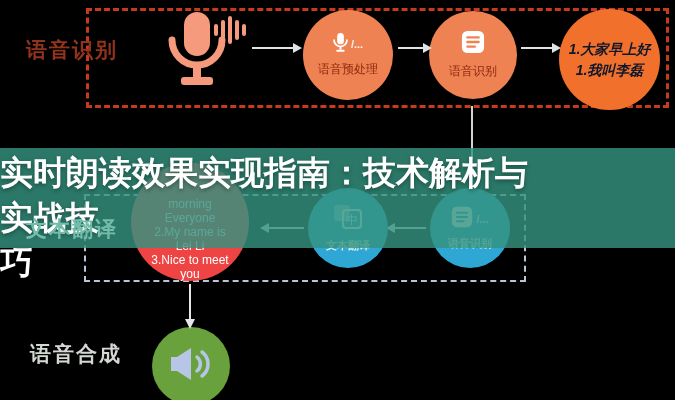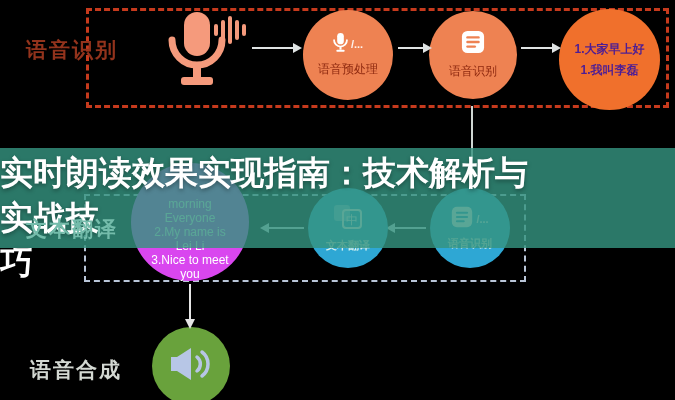--- a/index.html
+++ b/index.html
@@ -3,45 +3,45 @@
 <meta charset="utf-8">
 <style>
   html,body{margin:0;padding:0;background:#000;}
   .stage{position:relative;width:675px;height:400px;background:#000;overflow:hidden;
          font-family:"Liberation Sans",sans-serif;}
 
   
   .sec-label{position:absolute;font-size:21px;font-weight:700;letter-spacing:2px;z-index:4;}
   .lab-sr{left:26px;top:36px;color:#93331c;}
   .lab-tt{left:26px;top:215px;color:#74bcab;z-index:30;}
-  .lab-ss{left:30px;top:356px;color:#d3d8d2;}
+  .lab-ss{left:30px;top:340px;color:#d3d8d2;}
 
   
   .box-top{position:absolute;left:86px;top:8px;width:577px;height:94px;
            border:3px dashed #c63a1d;z-index:2;}
   .box-mid{position:absolute;left:84px;top:194px;width:438px;height:84px;
            border:2px dashed #b9c6d8;z-index:5;}
 
   
   .node{position:absolute;border-radius:50%;display:flex;flex-direction:column;
         align-items:center;justify-content:center;text-align:center;}
   .node-sp{left:303px;top:10px;width:90px;height:90px;background:#ee8252;z-index:3;}
   .node-srg{left:429px;top:11px;width:88px;height:88px;background:#ee8252;z-index:3;}
   .node-res{left:559px;top:9px;width:101px;height:101px;background:#f0702c;z-index:3;}
-  .node-eng{left:131px;top:163px;width:118px;height:118px;background:#d946ef;z-index:6;
+  .node-eng{left:131px;top:163px;width:118px;height:118px;background:#ef4444;z-index:6;
             justify-content:flex-start;padding-top:34px;box-sizing:border-box;}
   .node-tt{left:308px;top:188px;width:80px;height:80px;background:#2ea7d4;z-index:6;}
   .node-tp{left:430px;top:188px;width:80px;height:80px;background:#2ea7d4;z-index:6;}
   .node-out{left:152px;top:327px;width:78px;height:78px;background:#69a23c;z-index:6;}
 
   .icon-row{display:flex;align-items:center;gap:3px;}
   .slash{font-size:11px;color:rgba(255,255,255,0.9);font-weight:700;}
   .node-label-o{font-size:12px;font-weight:400;color:#8f2a10;margin-top:5px;}
   .node-label-b{font-size:11px;font-weight:700;color:#d9f2ef;margin-top:4px;}
-  .res-line{font-size:12px;font-weight:700;color:#4c1d95;line-height:21px;}
+  .res-line{font-size:14px;font-weight:700;color:#0f172a;line-height:21px;font-style:italic;}
   .eng-line{font-size:12px;color:#ffffff;line-height:14px;}
 
   
   .ar{position:absolute;background:#dfe3e3;height:2px;z-index:4;}
   .ar-r::after{content:"";position:absolute;right:-8px;top:-4px;
       border-left:9px solid #dfe3e3;border-top:5px solid transparent;border-bottom:5px solid transparent;}
   .ar-l::before{content:"";position:absolute;left:-8px;top:-4px;
       border-right:9px solid #dfe3e3;border-top:5px solid transparent;border-bottom:5px solid transparent;}
   .ar1{left:252px;top:47px;width:42px;}
   .ar2{left:398px;top:47px;width:26px;}

